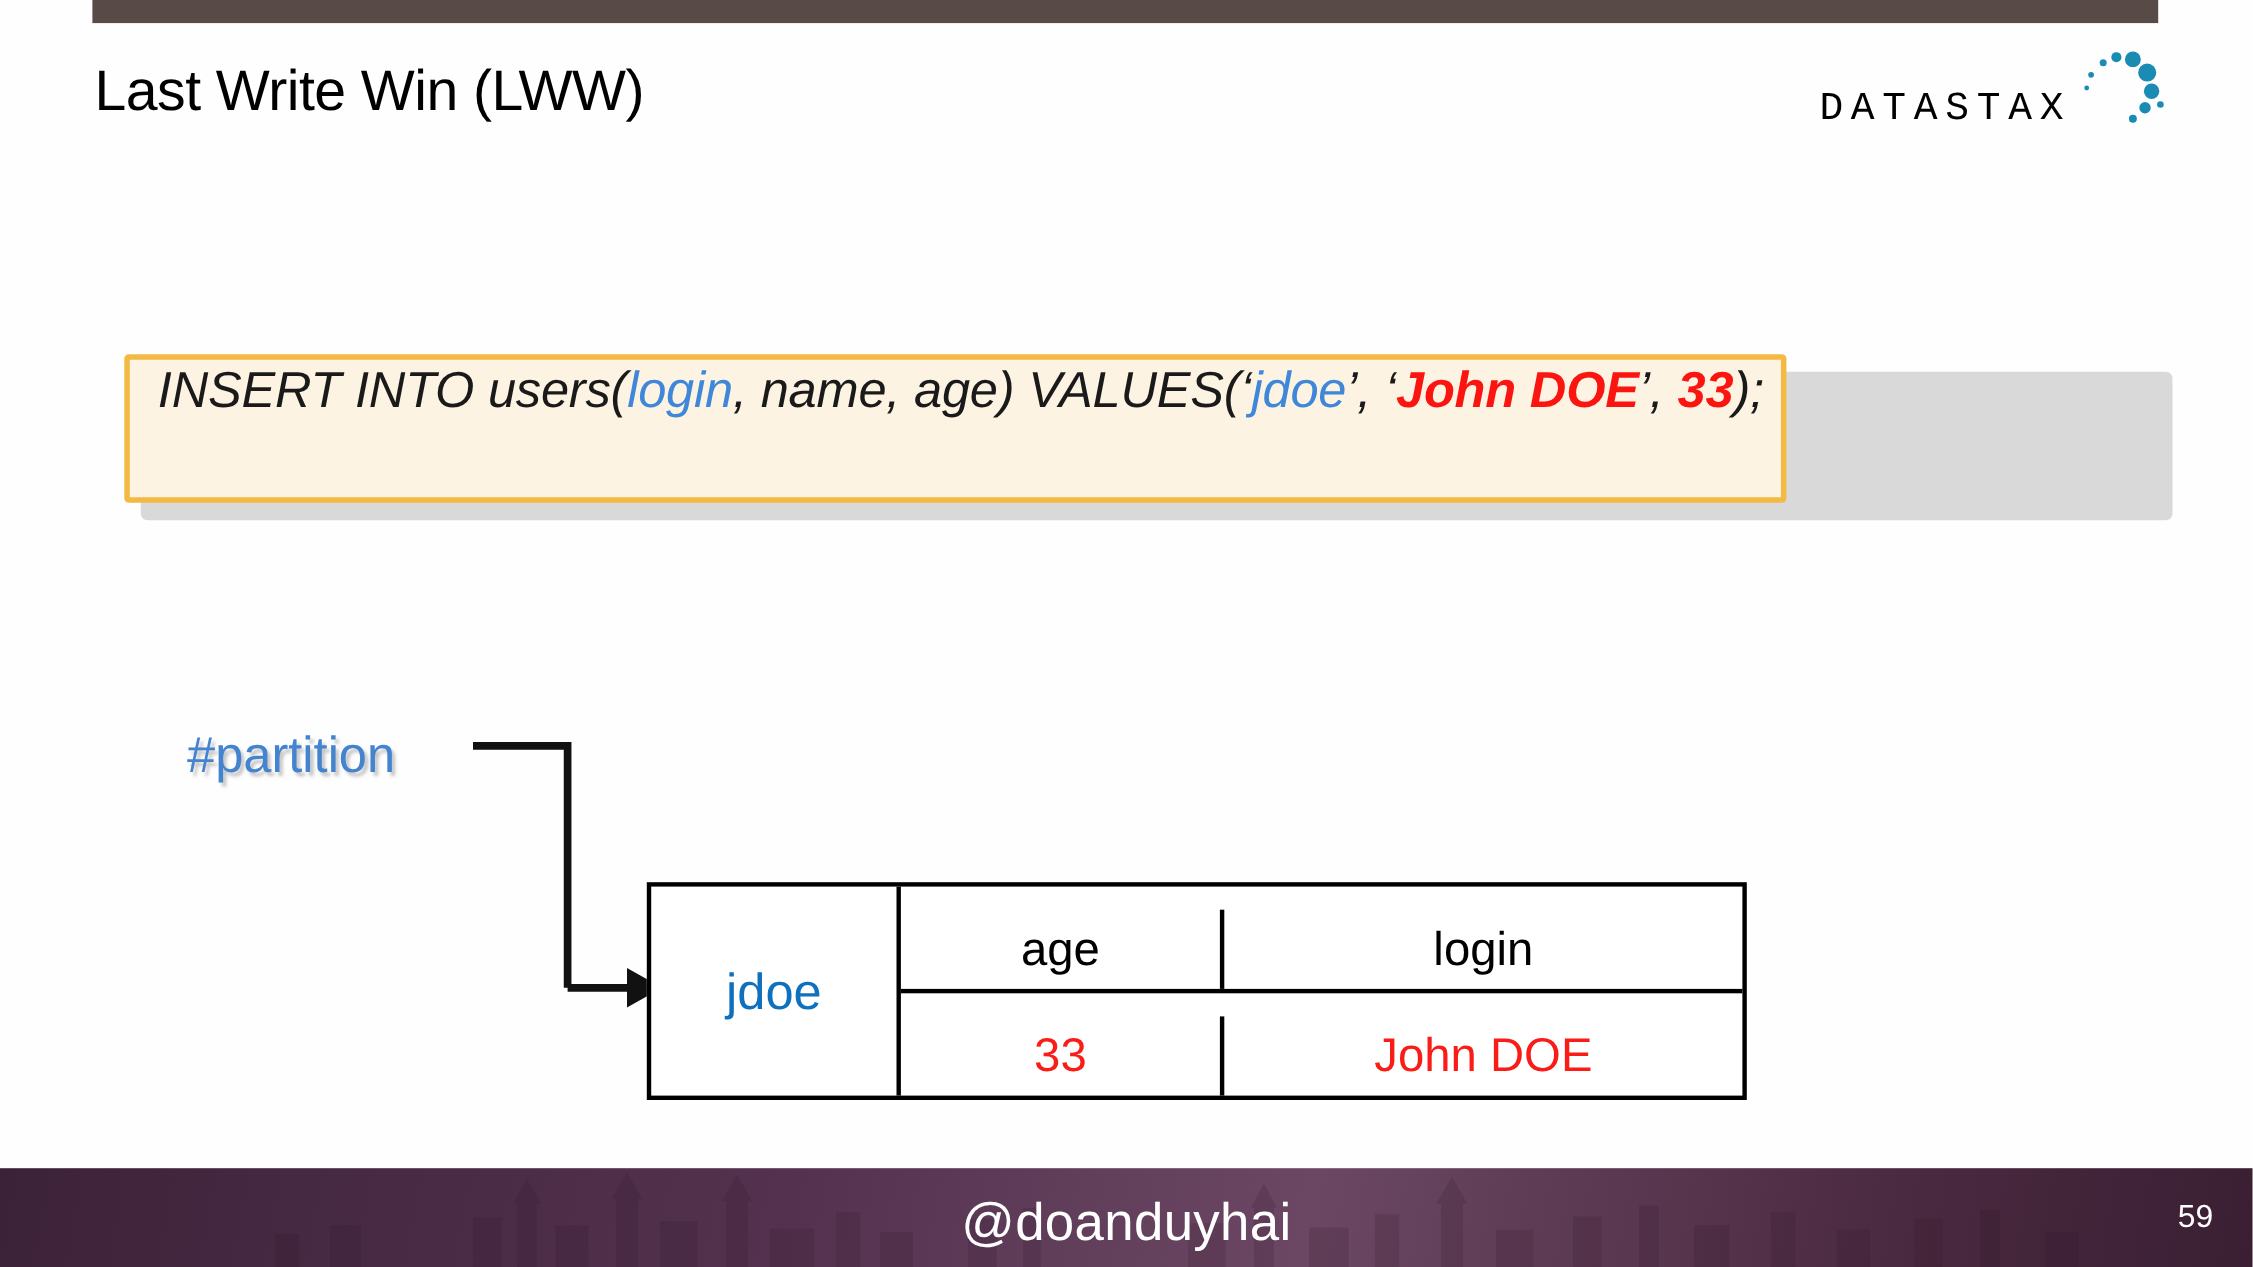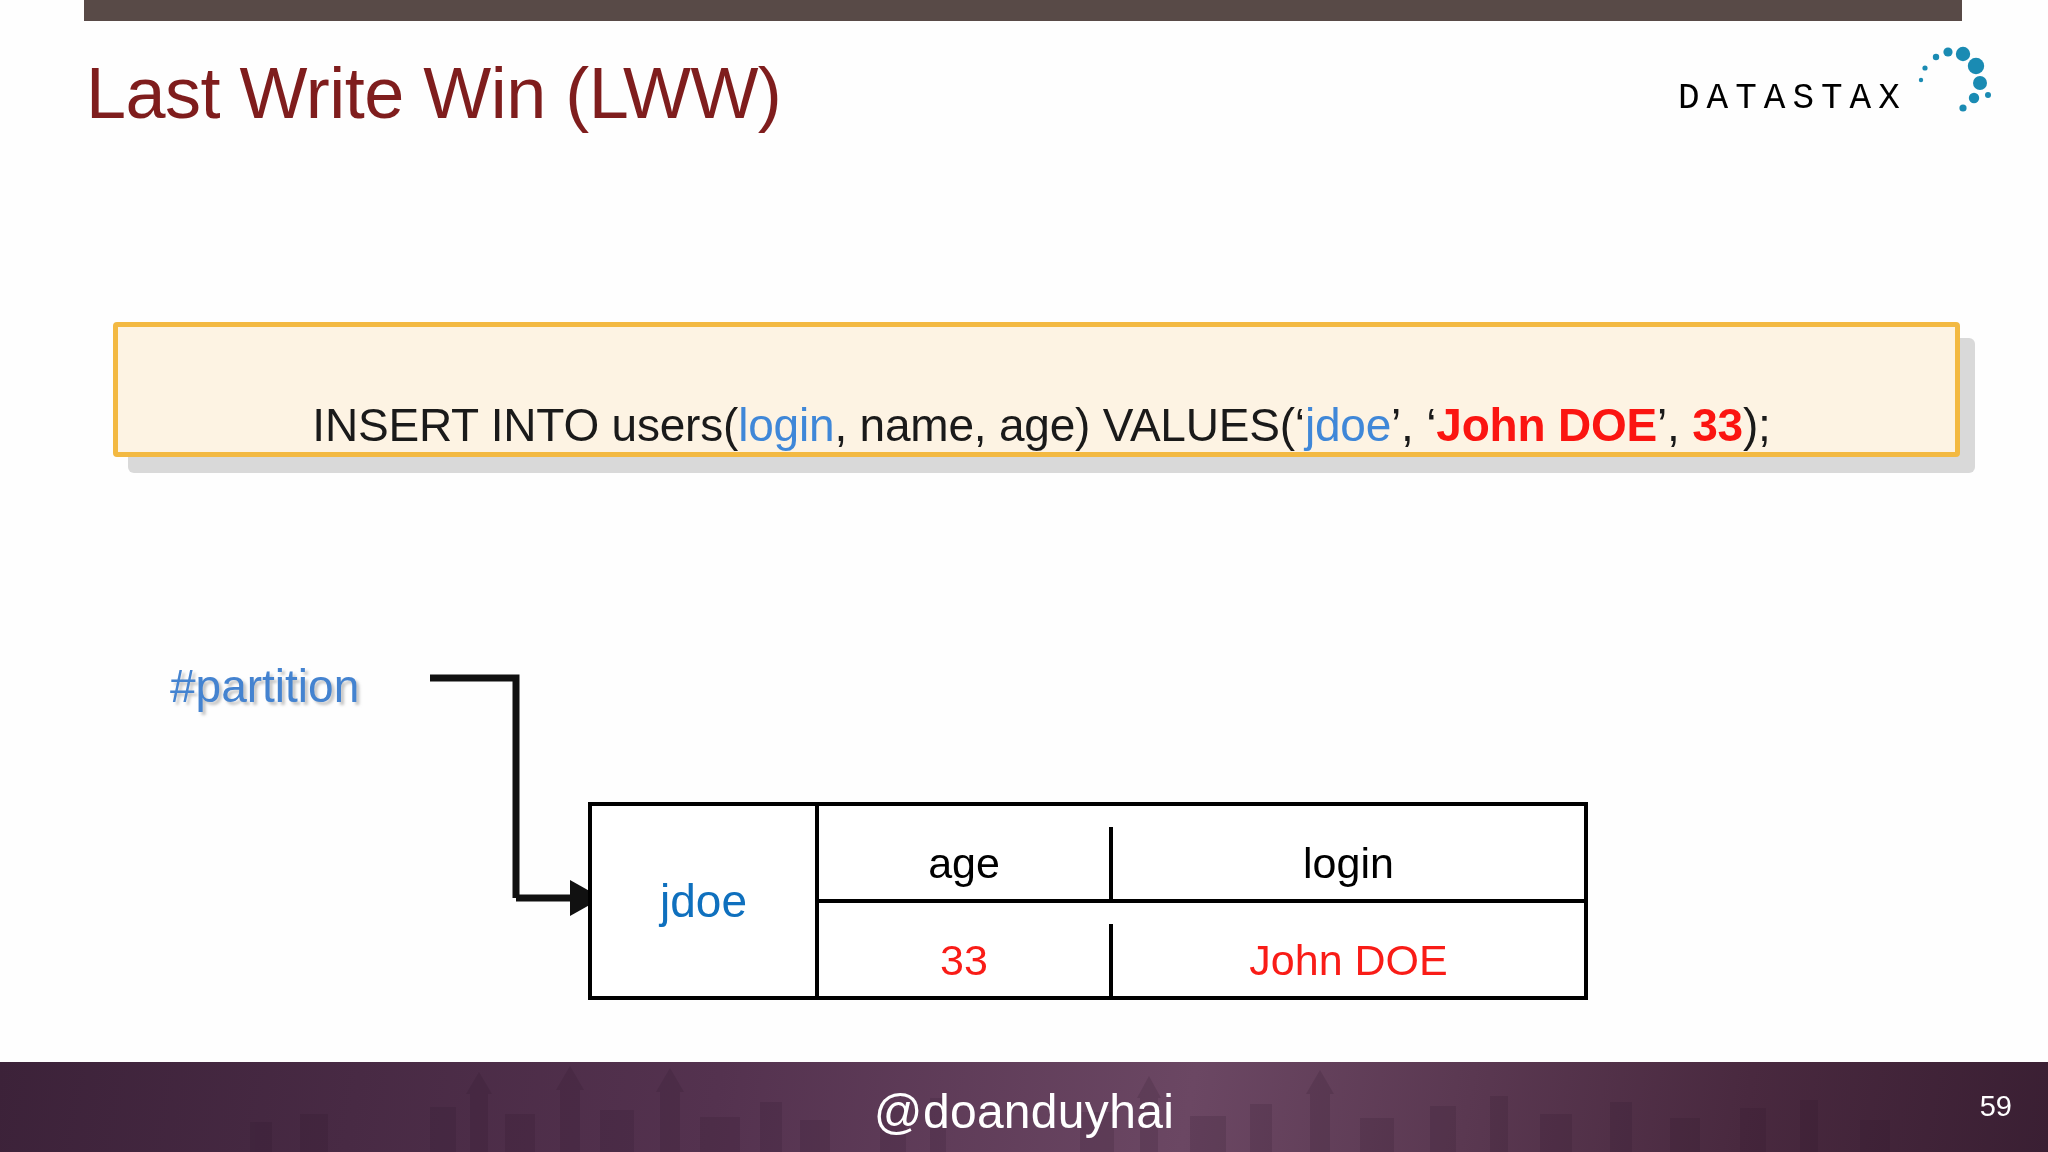--- a/index.html
+++ b/index.html
@@ -28,59 +28,60 @@
     width: 1878px;
     height: 21px;
     background: #584a47;
   }
 
   
   .slide-title {
     position: absolute;
     left: 86px;
     top: 56px;
-    font-size: 72px;
+    font-size: 52px;
     font-weight: 400;
-    color: #7f1d1d;
+    color: #000000;
     letter-spacing: -0.5px;
     white-space: nowrap;
     line-height: 1.05;
   }
 
   
   .logo {
     position: absolute;
-    right: 40px;
+    right: 64px;
     top: 46px;
     width: 330px;
     height: 80px;
   }
   .logo svg { display: block; width: 100%; height: 100%; }
 
   
   .code-shadow {
     position: absolute;
     left: 128px;
     top: 338px;
     width: 1847px;
     height: 135px;
     background: #d9d9d9;
     border-radius: 6px;
   }
   .code-box {
     position: absolute;
     left: 113px;
     top: 322px;
-    width: 1847px;
+    width: 1511px;
     height: 135px;
     background: #fdf3e3;
     border: 5px solid #f3b942;
     border-radius: 4px;
     display: flex;
-    align-items: flex-end;
+    align-items: flex-start;
+    font-style: italic;
   }
   .code-text {
     width: 100%;
     text-align: center;
     font-size: 46px;
     color: #1a1a1a;
     white-space: nowrap;
     letter-spacing: -0.2px;
     padding-left: 10px;
   }

